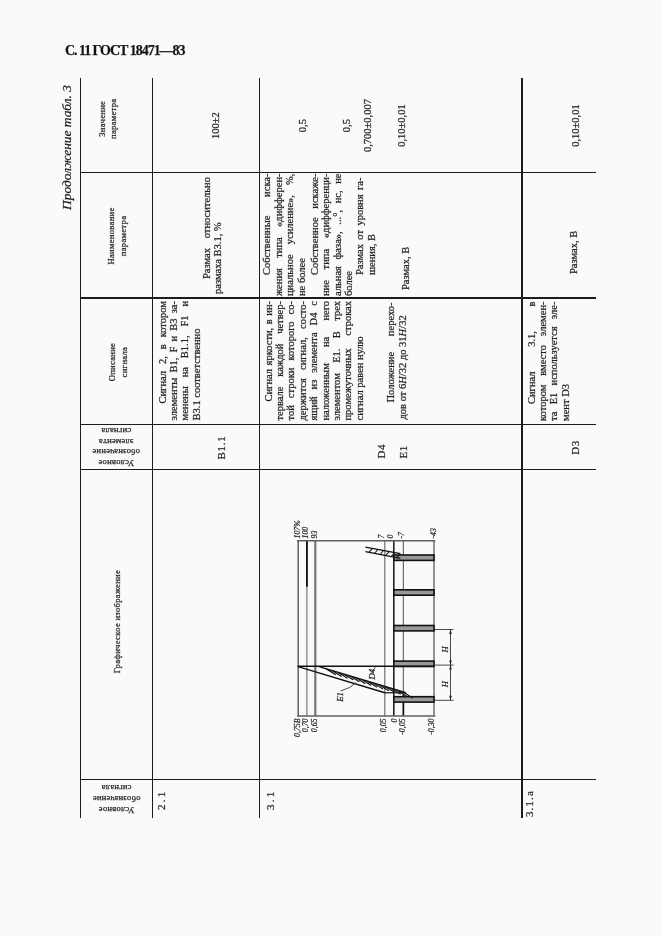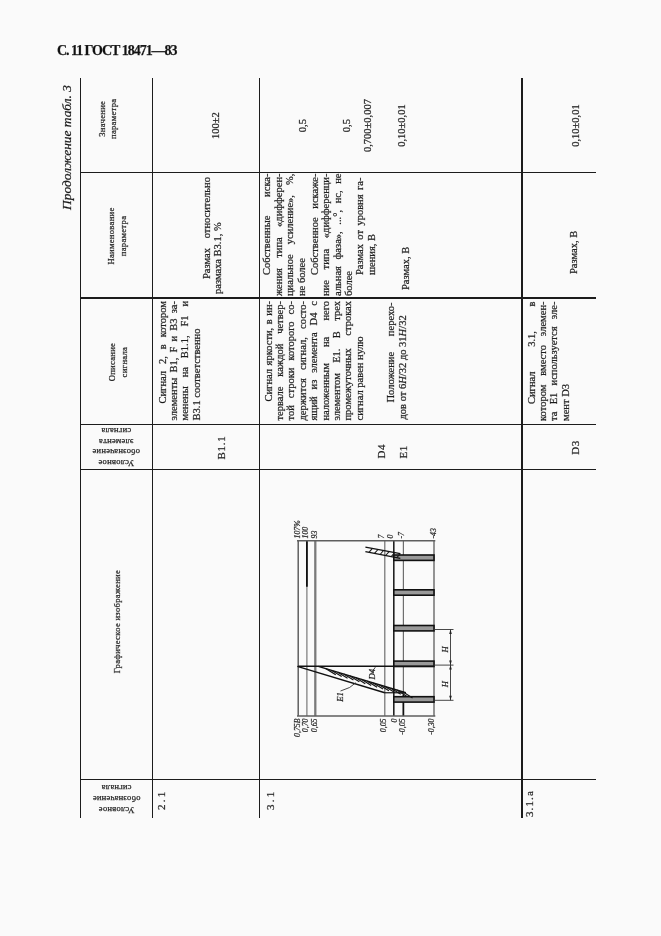--- a/index.html
+++ b/index.html
@@ -1,16 +1,16 @@
 <!DOCTYPE html>
 <html><head><meta charset="utf-8">
 <style>
 *{margin:0;padding:0;box-sizing:border-box}
 html,body{width:661px;height:936px;background:#fafafa;font-family:"Liberation Serif",serif;color:#111;-webkit-text-stroke:0.25px #333}
-.hdr{position:absolute;left:57px;top:43.5px;font-weight:bold;font-size:14px;line-height:14px;letter-spacing:-1.05px}
+.hdr{position:absolute;left:65px;top:43.5px;font-weight:bold;font-size:14px;line-height:14px;letter-spacing:-1.05px}
 .rot{position:absolute;left:80px;top:818px;width:740px;height:515.5px;transform:rotate(-90deg);transform-origin:0 0}
 </style></head>
 <body>
 <div class="hdr">С. 11 ГОСТ 18471—83</div>
 <div class="rot">
 <div style="position:absolute;left:575px;top:-20px;width:158px;text-align:right;font-style:italic;font-size:13.4px;line-height:14px;white-space:nowrap">Продолжение табл. 3</div>
 <div style="position:absolute;left:0;top:-0.3px;width:740px;height:1.7px;background:#1c1c1c"></div>
 <div style="position:absolute;left:0;top:71.75px;width:740px;height:1.5px;background:#1c1c1c"></div>
 <div style="position:absolute;left:0;top:178.65px;width:740px;height:1.5px;background:#1c1c1c"></div>
 <div style="position:absolute;left:0;top:441.25px;width:740px;height:1.6px;background:#1c1c1c"></div>

